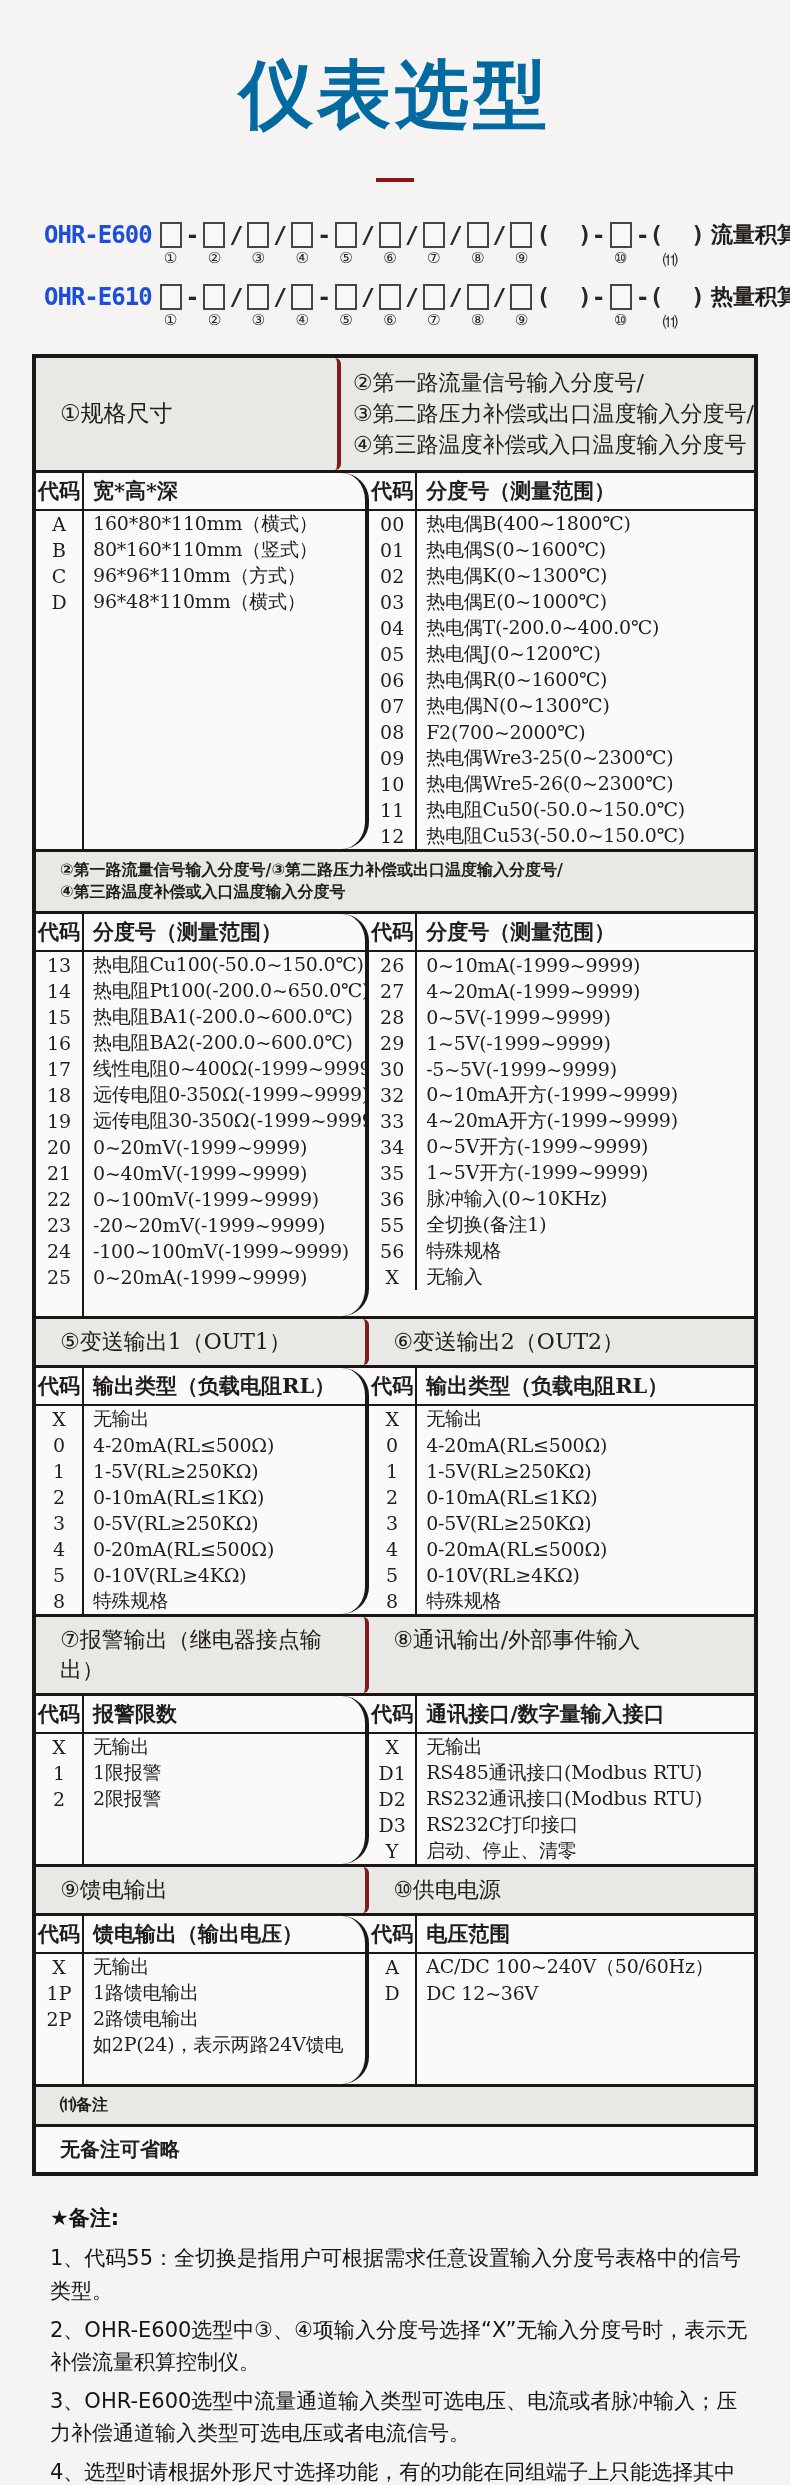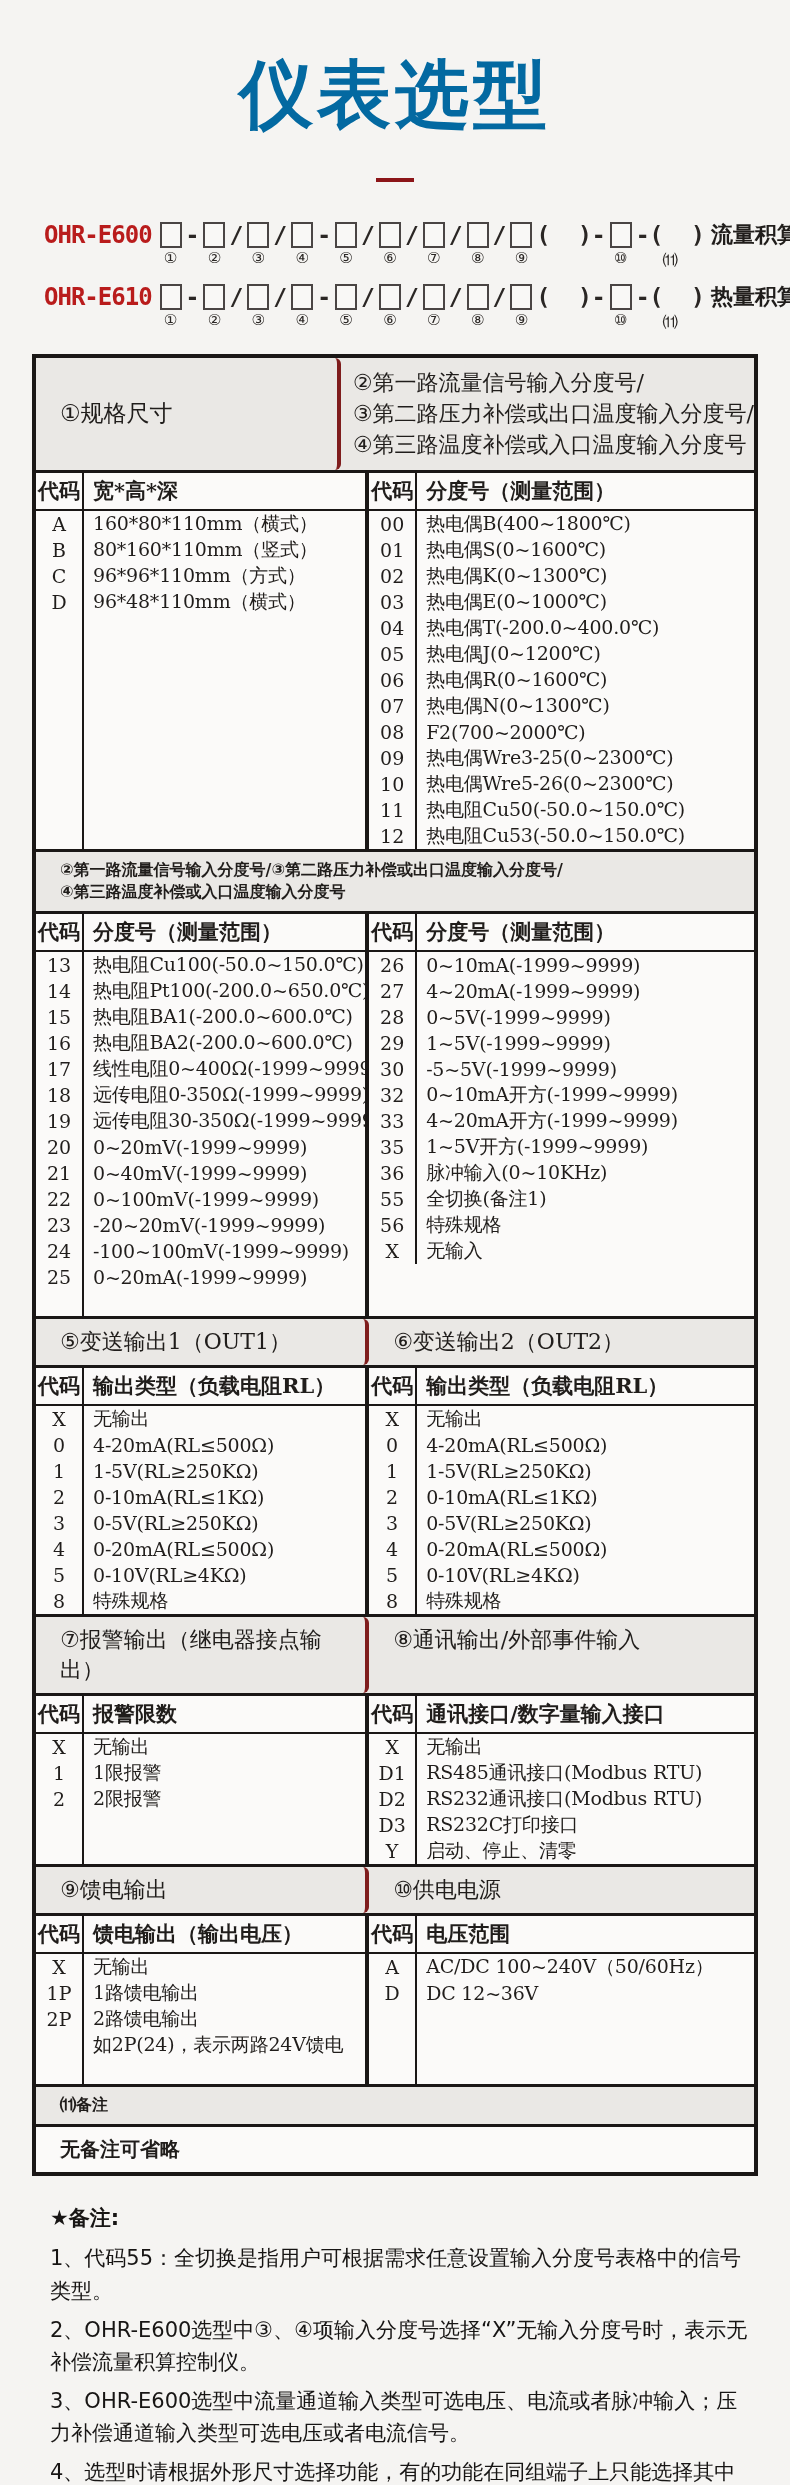--- a/index.html
+++ b/index.html
@@ -13,21 +13,21 @@
     margin:0;padding-top:46px;text-align:center;
     font-size:74px;font-weight:800;letter-spacing:4px;color:#0369a1;
   }
   .title-underline{width:38px;height:4px;background:#8c1518;margin:32px auto 0;}
 
   
   .model-lines{margin:38px 0 0 44px;}
   .model-line{display:flex;align-items:flex-start;margin-bottom:12px;white-space:nowrap;}
   .ml-label{
     font-family:"DejaVu Sans Mono","Liberation Mono",monospace;
-    font-size:24px;font-weight:700;line-height:30px;margin-right:6px;letter-spacing:-1px;color:#b91c1c;
+    font-size:24px;font-weight:700;line-height:30px;margin-right:6px;letter-spacing:-1px;color:#1d4ed8;
   }
   .tok{display:inline-flex;flex-direction:column;align-items:center;margin:0 2px;}
   .tok-box{width:18px;height:22px;border:2px solid #4a4544;background:#f9f8f6;margin-top:2px;}
   .tok-sep{
     font-size:23px;font-weight:600;line-height:30px;white-space:pre;
     font-family:"DejaVu Sans Mono","Liberation Mono",monospace;color:#2a2624;
   }
   .tok-num{font-size:15px;line-height:20px;height:20px;color:#2a2624;}
   .ml-suffix{font-size:22px;font-weight:700;line-height:30px;margin-left:4px;}
 
@@ -41,21 +41,21 @@
   .sec-header.split{display:flex;align-items:stretch;}
   .sh-cell{padding:8px 0 8px 24px;font-weight:400;font-size:22px;}
   .sh-left{width:46.4%;border-right:4px solid #7f1d1d;box-sizing:border-box;border-radius:6px;}
   .sh-right{flex:1;}
   .sec-header.tall .sh-left{display:flex;align-items:center;font-size:23px;}
   .sec-header.tall .sh-right{padding:9px 0 9px 12px;}
   .sh-line{line-height:1.42;white-space:nowrap;}
   .sec-header.full{padding:7px 0 7px 24px;font-weight:700;font-size:16px;}
 
   .sec-body{display:flex;align-items:stretch;}
-  .half{display:flex;flex-direction:column;box-sizing:border-box;}
+  .half{display:flex;flex-direction:column;box-sizing:border-box;border-radius:27px;}
   .half.left{width:46.4%;border-right:4px solid #1a1716;}
   .half.right{flex:1;}
   .subhead{display:flex;border-bottom:2px solid #1a1716;font-weight:700;font-size:21px;}
   .sub-code{width:46px;border-right:2px solid #1a1716;text-align:center;padding:4px 0;flex:none;}
   .sub-desc{flex:1;padding:4px 0 4px 9px;white-space:nowrap;overflow:hidden;}
   .rows{flex:1;display:flex;flex-direction:column;}
   .trow{display:flex;flex:0 0 26px;min-height:26px;}
   .trow .code{
     width:46px;flex:none;border-right:2px solid #1a1716;
     display:flex;align-items:center;justify-content:center;font-size:19px;
@@ -480,20 +480,24 @@
               </div>
               <div class="trow">
                 <span class="code">32</span>
                 <span class="desc">0~10mA开方(-1999~9999)</span>
               </div>
               <div class="trow">
                 <span class="code">33</span>
                 <span class="desc">4~20mA开方(-1999~9999)</span>
               </div>
               <div class="trow">
+                <span class="code">34</span>
+                <span class="desc">0~5V开方(-1999~9999)</span>
+              </div>
+              <div class="trow">
                 <span class="code">35</span>
                 <span class="desc">1~5V开方(-1999~9999)</span>
               </div>
               <div class="trow">
                 <span class="code">36</span>
                 <span class="desc">脉冲输入(0~10KHz)</span>
               </div>
               <div class="trow">
                 <span class="code">55</span>
                 <span class="desc">全切换(备注1)</span>

